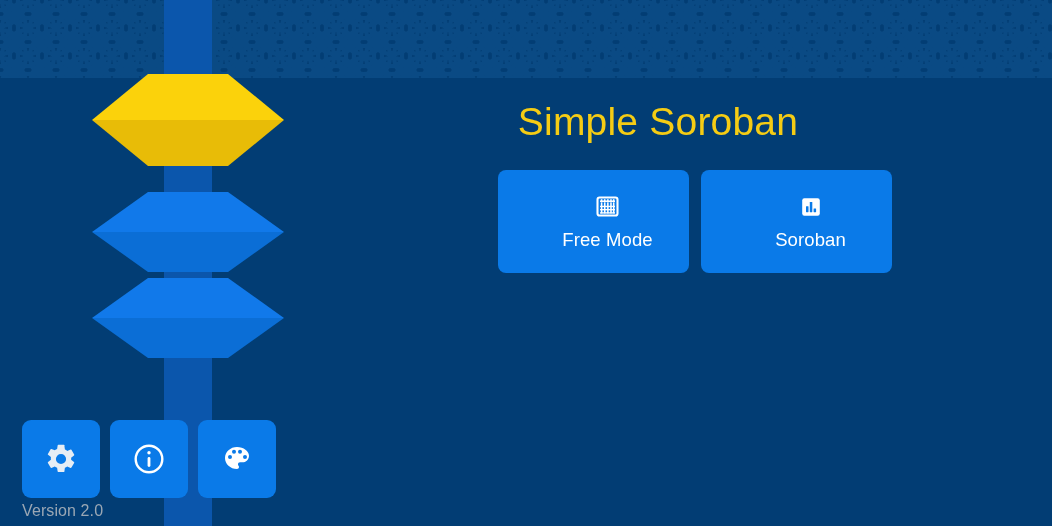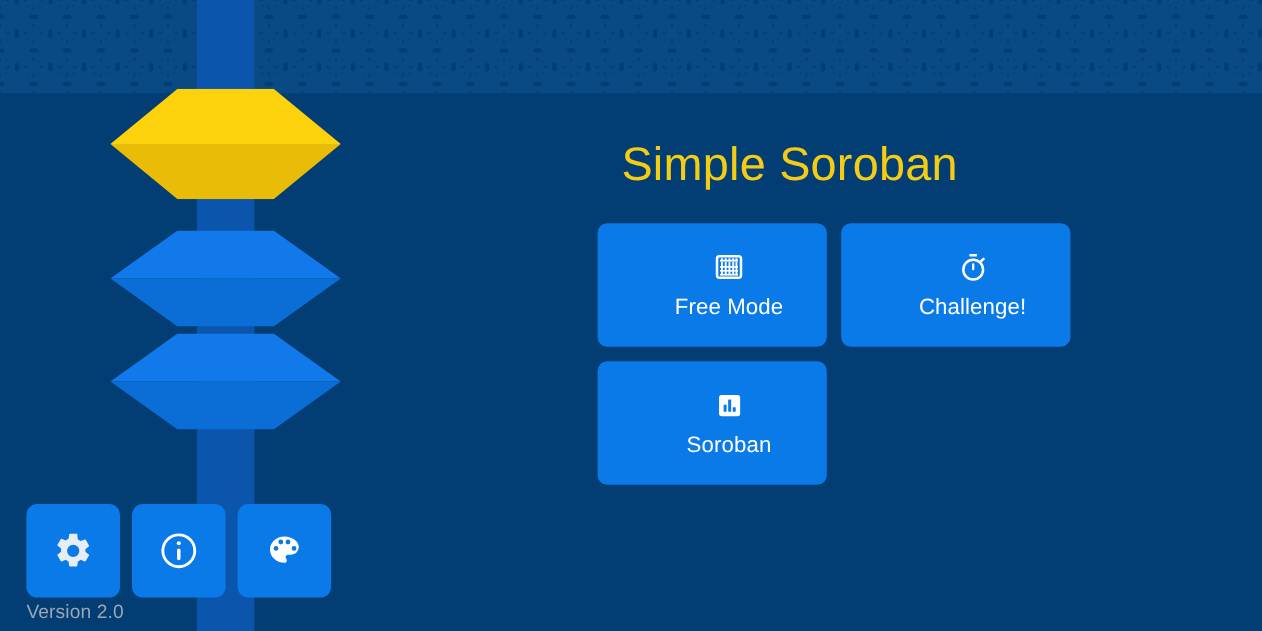--- a/index.html
+++ b/index.html
@@ -50,21 +50,21 @@
     cursor:pointer;
   }
   .icon-btn svg { display:block; }
   .version {
     position:absolute; left:22px; bottom:6px;
     color:#9aa7b4; font-size:16px; letter-spacing:0.1px;
   }
 
   
   .panel {
-    position:absolute; left:498px; top:118px; width:320px;
+    position:absolute; left:498px; top:102px; width:320px;
   }
   .title {
     color:#f5cc14;
     font-size:39px;
     font-weight:400;
     text-align:center;
     letter-spacing:0.2px;
     line-height:1;
     margin-bottom:0;
   }
@@ -216,31 +216,20 @@
               <rect x="17.2" y="8.0" width="1.5" height="10.6"></rect>
             </g>
             <rect x="4.8" y="14.4" width="14.4" height="1.3" fill="#ffffff"></rect>
             <rect x="4.8" y="17.5" width="14.4" height="1.3" fill="#ffffff"></rect>
           </svg>
         </span>
         <span class="c-label">Free Mode</span>
       </div>
 
 
-      <div class="card">
-        <span class="c-icon">
-          <svg width="26" height="26" viewBox="0 0 24 24" xmlns="http://www.w3.org/2000/svg">
-            <rect x="9" y="1.6" width="6" height="1.9" rx="0.6" fill="#ffffff"></rect>
-            <circle cx="12" cy="13.6" r="7.6" fill="none" stroke="#ffffff" stroke-width="1.9"></circle>
-            <rect x="11.15" y="8.6" width="1.7" height="5.4" rx="0.7" fill="#ffffff"></rect>
-            <path d="M18.1 7.1l1.9-1.9" stroke="#ffffff" stroke-width="1.9" stroke-linecap="round"></path>
-          </svg>
-        </span>
-        <span class="c-label">Challenge!</span>
-      </div>
 
       <div class="card">
         <span class="c-icon">
           <svg width="24" height="24" viewBox="0 0 24 24" xmlns="http://www.w3.org/2000/svg">
             <rect x="3.2" y="3.2" width="17.6" height="17.6" rx="2.2" fill="#ffffff"></rect>
             <g fill="#0a7ae8">
               <rect x="7.0" y="11.2" width="2.5" height="6.0" rx="0.4"></rect>
               <rect x="10.8" y="7.0" width="2.5" height="10.2" rx="0.4"></rect>
               <rect x="14.6" y="13.4" width="2.5" height="3.8" rx="0.4"></rect>
             </g>

